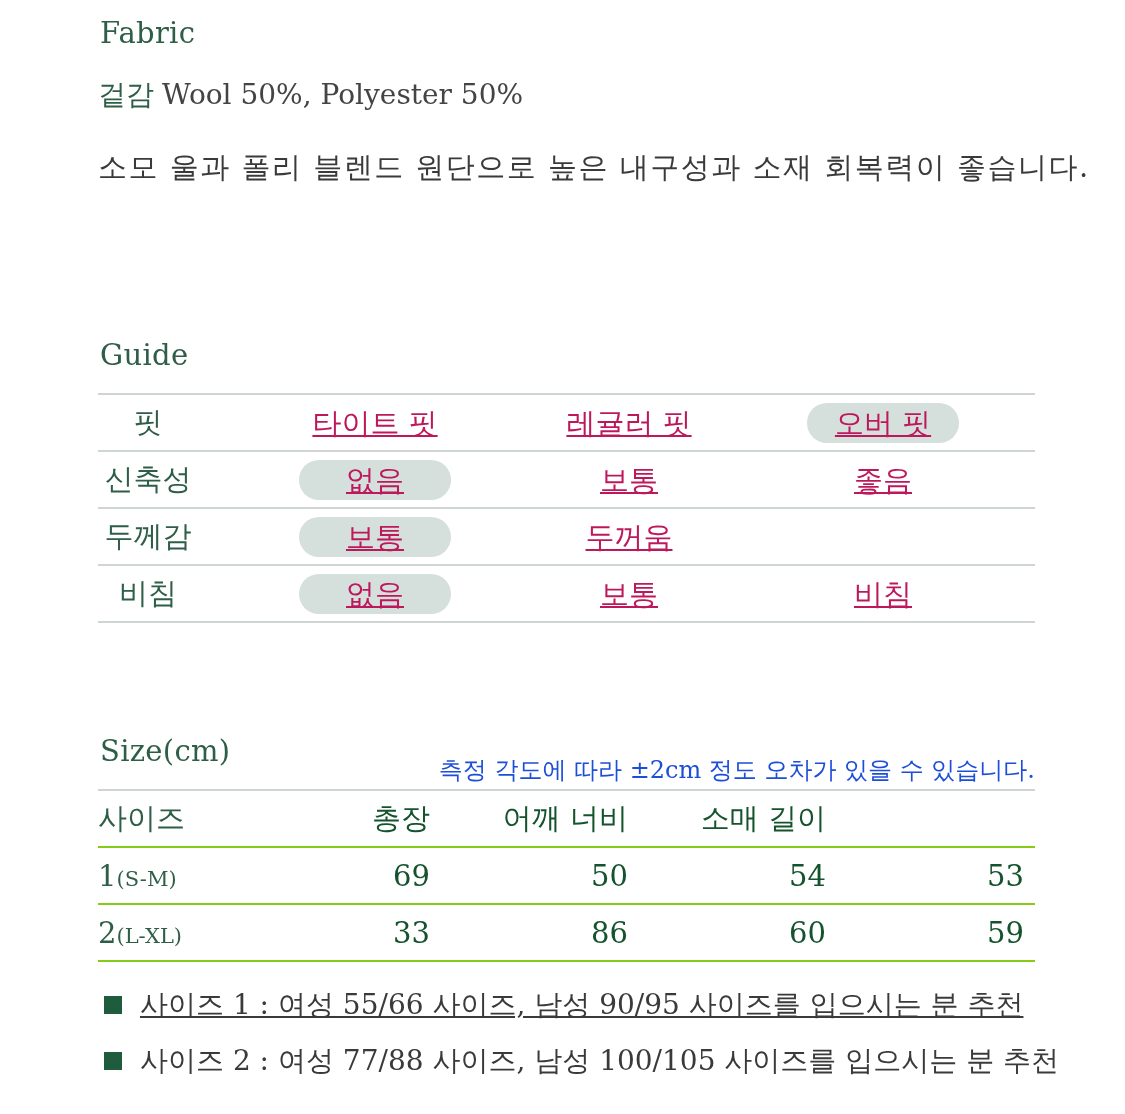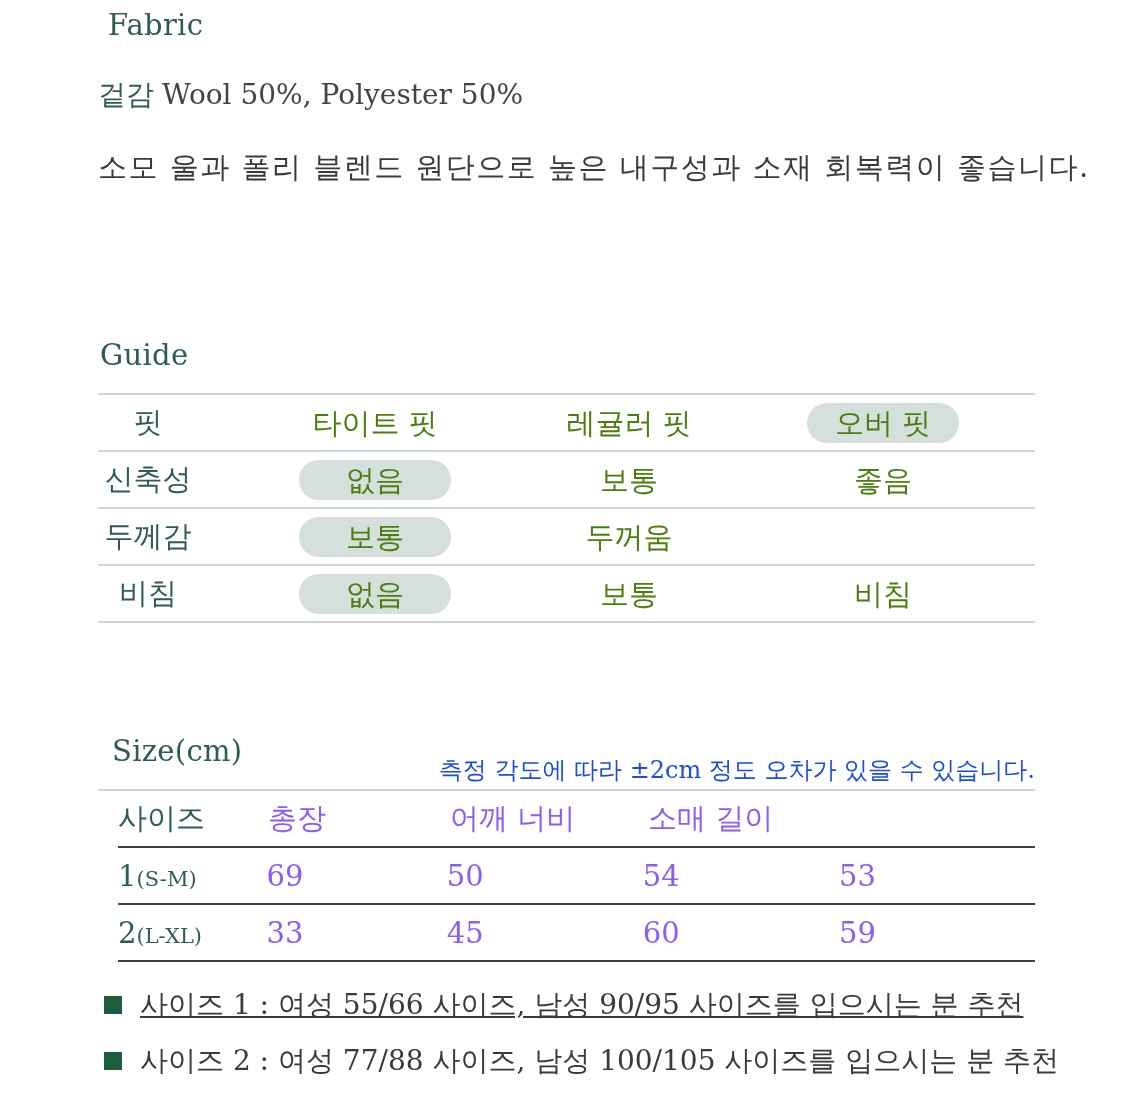--- a/index.html
+++ b/index.html
@@ -22,21 +22,21 @@
       width: 937px;
     }
 
     
     .section-title {
       position: absolute;
       font-size: 29px;
       color: #2f5e48;
       letter-spacing: 0.3px;
     }
-    .fabric-title { top: 8px; left: 2px; margin-left: 8px; }
+    .fabric-title { top: 16px; left: 2px; }
     .fabric-line {
       position: absolute;
       top: 76px;
       left: 0;
       font-size: 28px;
       color: #444;
       white-space: nowrap;
     }
     .fabric-line .label { color: #2f5e48; margin-right: 8px; }
     .fabric-desc {
@@ -69,69 +69,69 @@
       text-align: center;
       font-size: 29px;
       color: #2f5e48;
     }
     .guide-row .gcell {
       width: 254px;
       display: flex;
       justify-content: center;
       align-items: center;
       font-size: 29px;
-      color: #4d7c0f;
+      color: #be185d;
+      text-decoration: underline;
     }
     .guide-row .gcell:nth-child(2) { margin-left: 50px; }
     .pill {
       display: inline-block;
       width: 152px;
       height: 40px;
       line-height: 40px;
       text-align: center;
       border-radius: 20px;
     }
     .pill.on { background: #d5dfdb; }
 
     
-    .size-title { top: 734px; left: 14px; }
+    .size-title { top: 734px; left: 2px; }
     .size-note {
       position: absolute;
       top: 754px;
       right: 0;
       font-size: 24px;
       color: #1d4ed8;
       white-space: nowrap;
     }
     .size-table {
       position: absolute;
       top: 789px;
       left: 0;
       width: 937px;
       border-top: 2px solid #cfd6d2;
     }
     .size-row {
       display: flex;
       height: 55px;
       align-items: center;
-      border-bottom: 2px solid #404040;
-      margin-left: 20px;
+      border-bottom: 2px solid #84cc16;
     }
     .size-row .c0 {
       width: 150px;
       font-size: 29px;
       color: #2f5e48;
       white-space: nowrap;
     }
     .size-row .c0 .sm { font-size: 21px; }
     .size-row .cn {
       width: 198px;
-      text-align: left;
-      font-size: 29px;
-      color: #8b5cf6;
+      text-align: right;
+      font-size: 29px;
+      color: #14532d;
     }
     .size-row .cn.first { width: 182px; }
 
     
     .note {
       position: absolute;
       left: 6px;
       font-size: 28px;
       color: #3a3a3a;
       white-space: nowrap;
@@ -220,21 +220,21 @@
     <div class="size-row">
       <div class="c0"><span>1</span><span class="sm">(S-M)</span></div>
       <div class="cn first">69</div>
       <div class="cn">50</div>
       <div class="cn">54</div>
       <div class="cn">53</div>
     </div>
     <div class="size-row">
       <div class="c0"><span>2</span><span class="sm">(L-XL)</span></div>
       <div class="cn first">33</div>
-      <div class="cn">45</div>
+      <div class="cn">86</div>
       <div class="cn">60</div>
       <div class="cn">59</div>
     </div>
   </div>
 
   <div class="note note1">
     <span class="sq"></span>
     <span>사이즈 1 : 여성 55/66 사이즈, 남성 90/95 사이즈를 입으시는 분 추천</span>
   </div>
   <div class="note note2">

